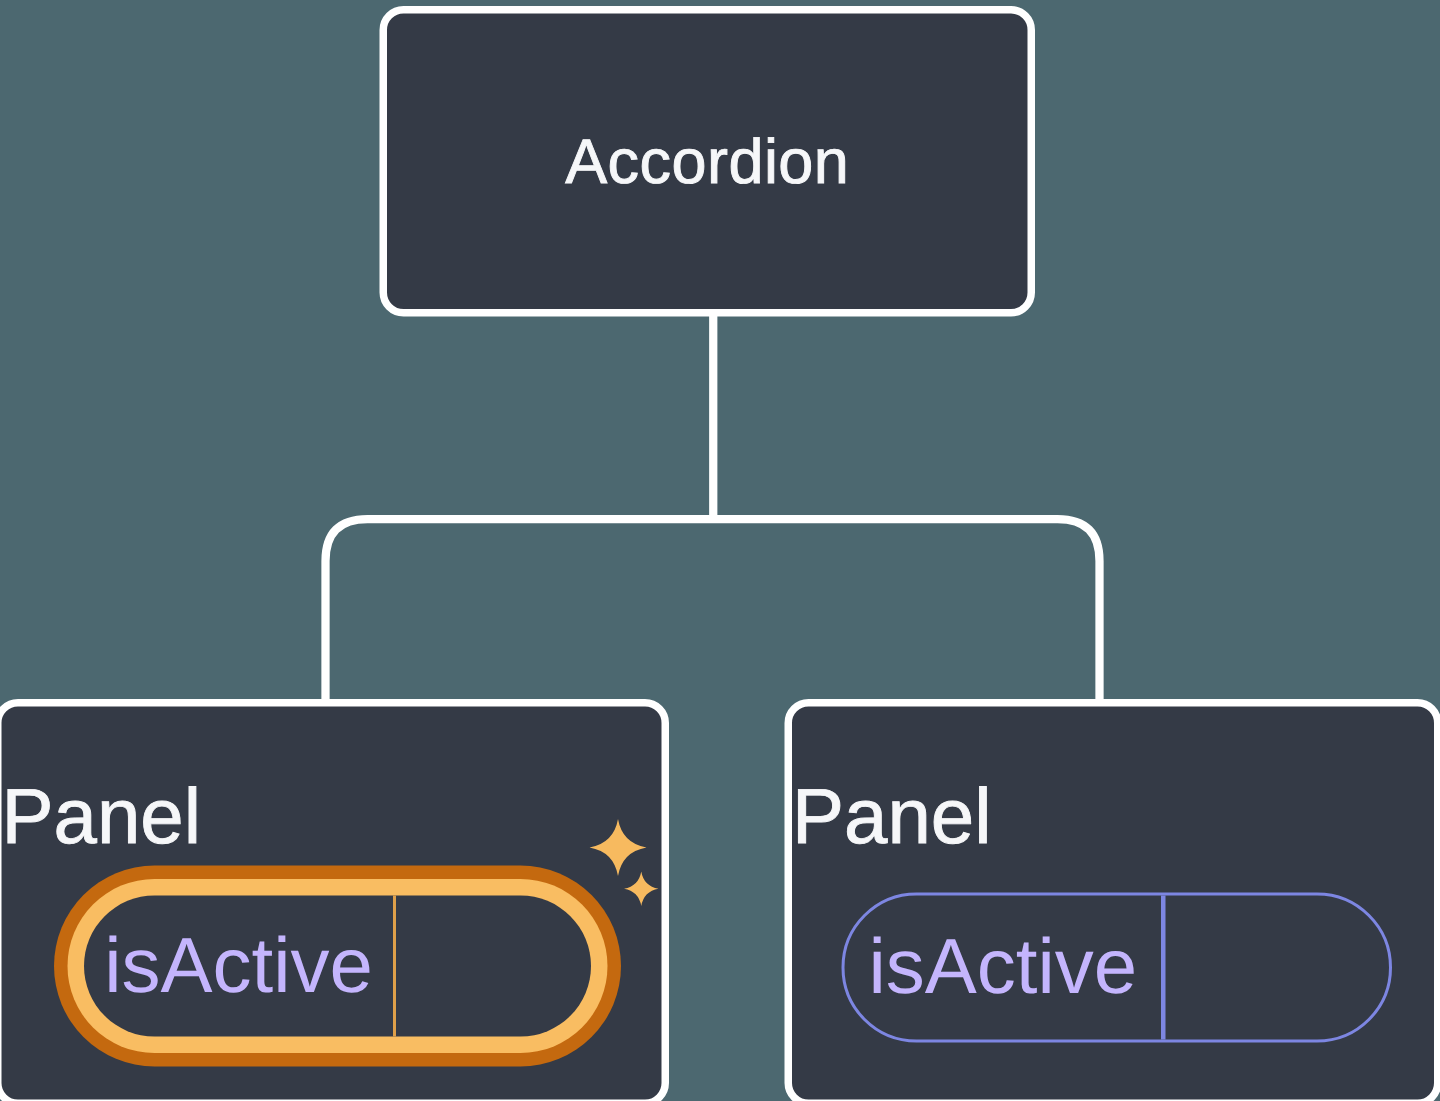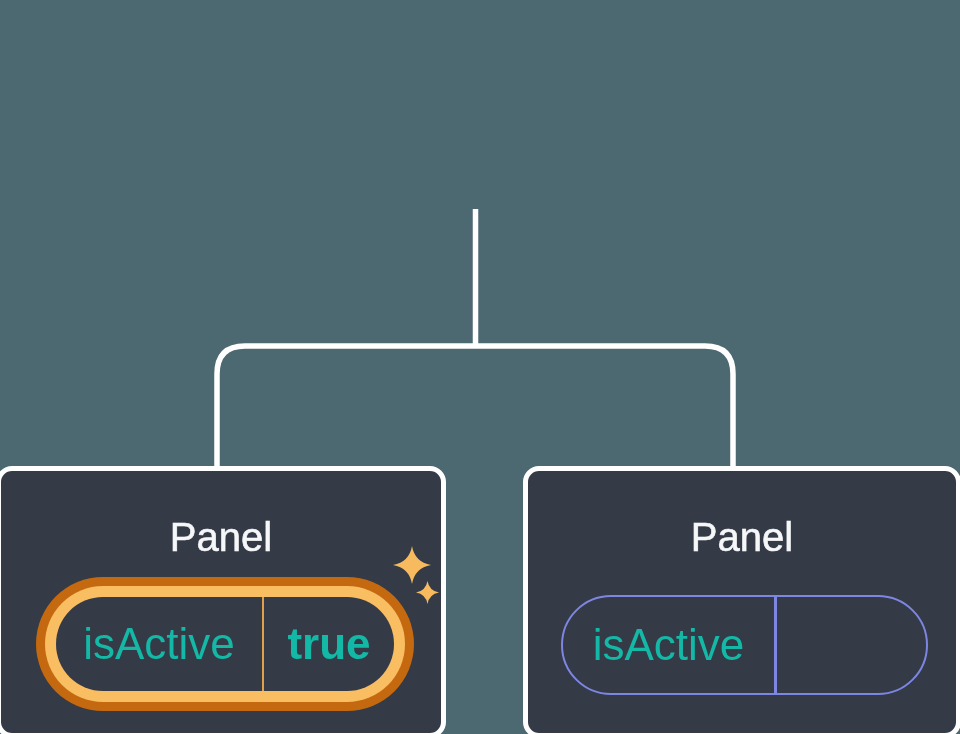--- a/index.html
+++ b/index.html
@@ -35,39 +35,39 @@
     font-weight: 500;
     -webkit-text-stroke: 0.6px #f6f7f9;
     letter-spacing: 0.3px;
   }
   .panel-node { top: 466px; height: 272px; }
   .panel-left  { left: -4px;  width: 450px; }
   .panel-right { left: 523px; width: 438px; }
   .panel-title {
     position: absolute;
     top: 44px; left: 0; width: 100%;
-    text-align: center;
+    text-align: left;
     color: #f6f7f9;
-    font-size: 40px;
+    font-size: 52px;
     font-weight: 500;
     -webkit-text-stroke: 0.6px #f6f7f9;
   }
   .pill {
     position: absolute;
     display: flex;
     align-items: stretch;
     box-sizing: border-box;
     background: #343a46;
   }
   .pill .cell {
     display: flex;
     align-items: center;
     justify-content: center;
-    color: #14b8a6;
-    font-size: 44px;
+    color: #c4b5fd;
+    font-size: 52px;
     line-height: 1;
   }
   .pill .cell.bold { font-weight: bold; }
   .pill-active {
     left: 55px; top: 126px;
     width: 338px; height: 94px;
     border-radius: 47px;
     box-shadow: 0 0 0 11px #f9bd62, 0 0 0 20px #c4690f;
   }
   .pill-active .cell.key { width: 206px; }
@@ -89,27 +89,29 @@
 </head>
 <body>
 
 <div class="stage">
 
   <svg class="connectors" width="960" height="734" viewBox="0 0 960 734">
     <path class="conn" d="M 475.5 209 L 475.5 348"></path>
     <path class="conn" d="M 217 471 L 217 374 Q 217 346 245 346 L 705 346 Q 733 346 733 374 L 733 471"></path>
   </svg>
 
+  <div class="node root-node">
+    <span class="node-title">Accordion</span>
+  </div>
 
   <div class="node panel-node panel-left">
     <div class="panel-title">Panel</div>
     <div class="pill pill-active">
       <div class="cell key">isActive</div>
       <div class="divider"></div>
-      <div class="cell val bold">true</div>
     </div>
     <svg class="sparkle sparkle-large" viewBox="0 0 24 24">
       <path d="M12 0 Q13.8 10.2 24 12 Q13.8 13.8 12 24 Q10.2 13.8 0 12 Q10.2 10.2 12 0 Z"></path>
     </svg>
     <svg class="sparkle sparkle-small" viewBox="0 0 24 24">
       <path d="M12 0 Q13.8 10.2 24 12 Q13.8 13.8 12 24 Q10.2 13.8 0 12 Q10.2 10.2 12 0 Z"></path>
     </svg>
   </div>
 
   <div class="node panel-node panel-right">

